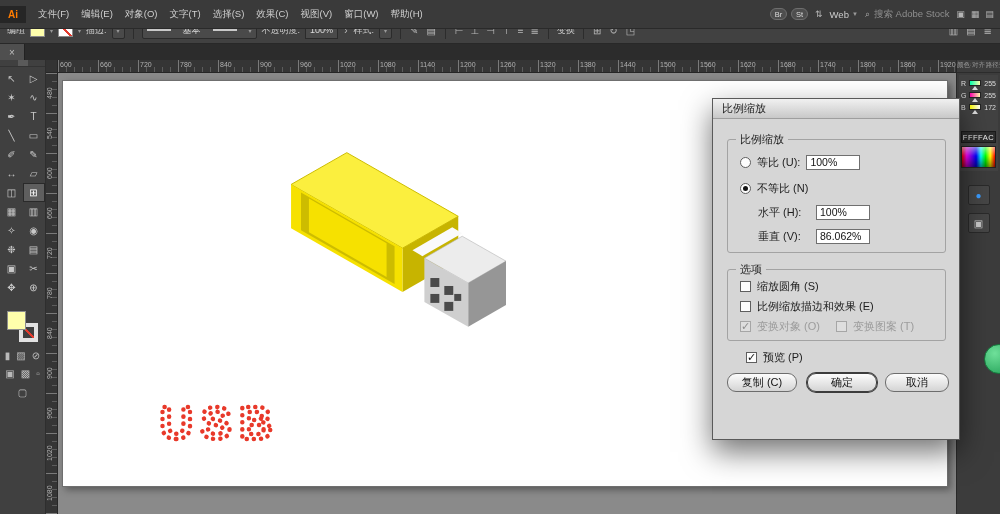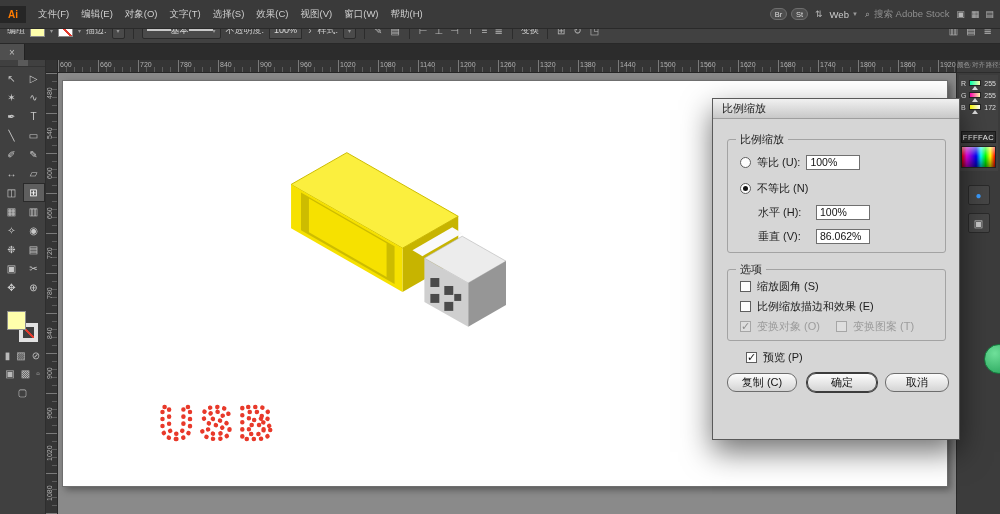--- a/index.html
+++ b/index.html
@@ -17,21 +17,21 @@
   .workspace{display:flex;align-items:center;gap:3px;color:#ccc}
   .caret{font-size:6px;color:#999}
   .searchbox{display:flex;align-items:center;gap:4px;color:#8f8f8f}
 
   
   #controlbar{position:absolute;left:0;top:17px;width:1000px;height:27px;background:#414141;border-bottom:1px solid #282828;display:flex;align-items:center;gap:5px;padding:0 7px;color:#ccc;font-size:9px;z-index:19}
   .sep{width:1px;height:18px;background:#2c2c2c;margin:0 3px}
   .swatch{width:15px;height:13px;border:1px solid #8a8a8a;position:relative}
   .swatch.fill{background:var(--toolbar-fill,#ffffac)}
   .swatch.stroke{background:linear-gradient(45deg,#fff 43%,#e23b2e 43%,#e23b2e 57%,#fff 57%)}
-  .dd{display:inline-flex;align-items:center;gap:0;background:#4a4a4a;border:1px solid #2b2b2b;height:17px;padding:0 4px;color:#ddd;font-size:9px;border-radius:2px}
+  .dd{display:inline-flex;align-items:center;gap:12px;background:#4a4a4a;border:1px solid #2b2b2b;height:17px;padding:0 4px;color:#ddd;font-size:9px;border-radius:2px}
   .dd .line{width:24px;height:2px;background:#c9c9c9}
   .valbox{background:#4a4a4a;border:1px solid #2b2b2b;height:17px;padding:0 4px;display:inline-flex;align-items:center;color:#ddd}
   .icon-btn{color:#b9b9b9;font-size:10px;padding:0 1px}
 
   
   #tabbar{position:absolute;left:0;top:44px;width:1000px;height:16px;background:#2c2c2c;display:flex;z-index:18}
   .doc-tab{display:flex;align-items:center;gap:7px;background:#4f4f4f;color:#dcdcdc;font-size:9px;padding:0 9px;height:16px;border-right:1px solid #222}
   .tab-close{color:#bdbdbd;font-size:10px}
 
   

